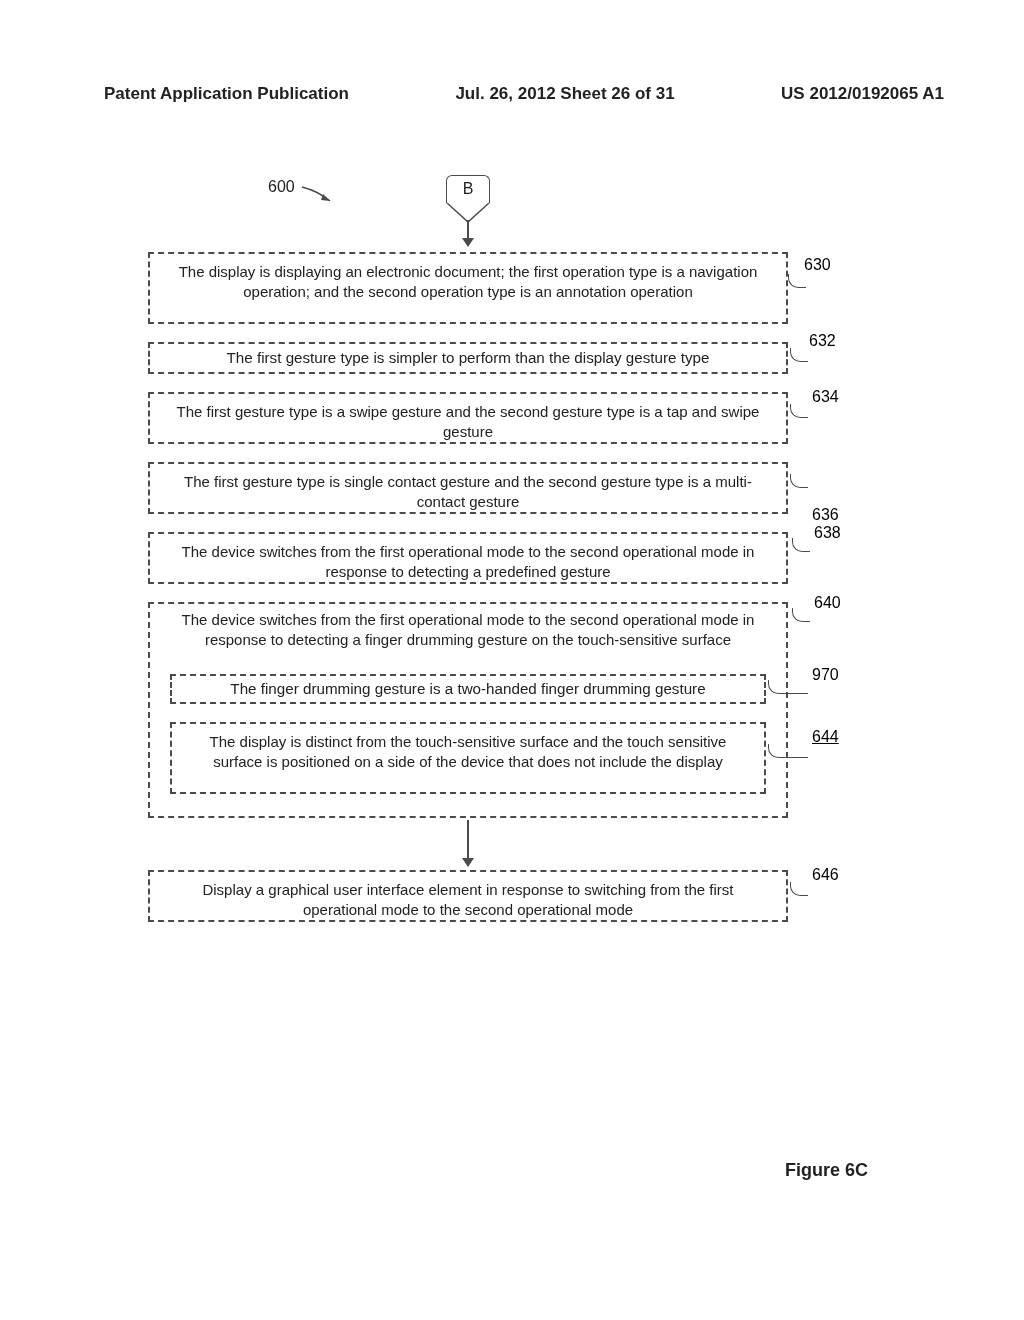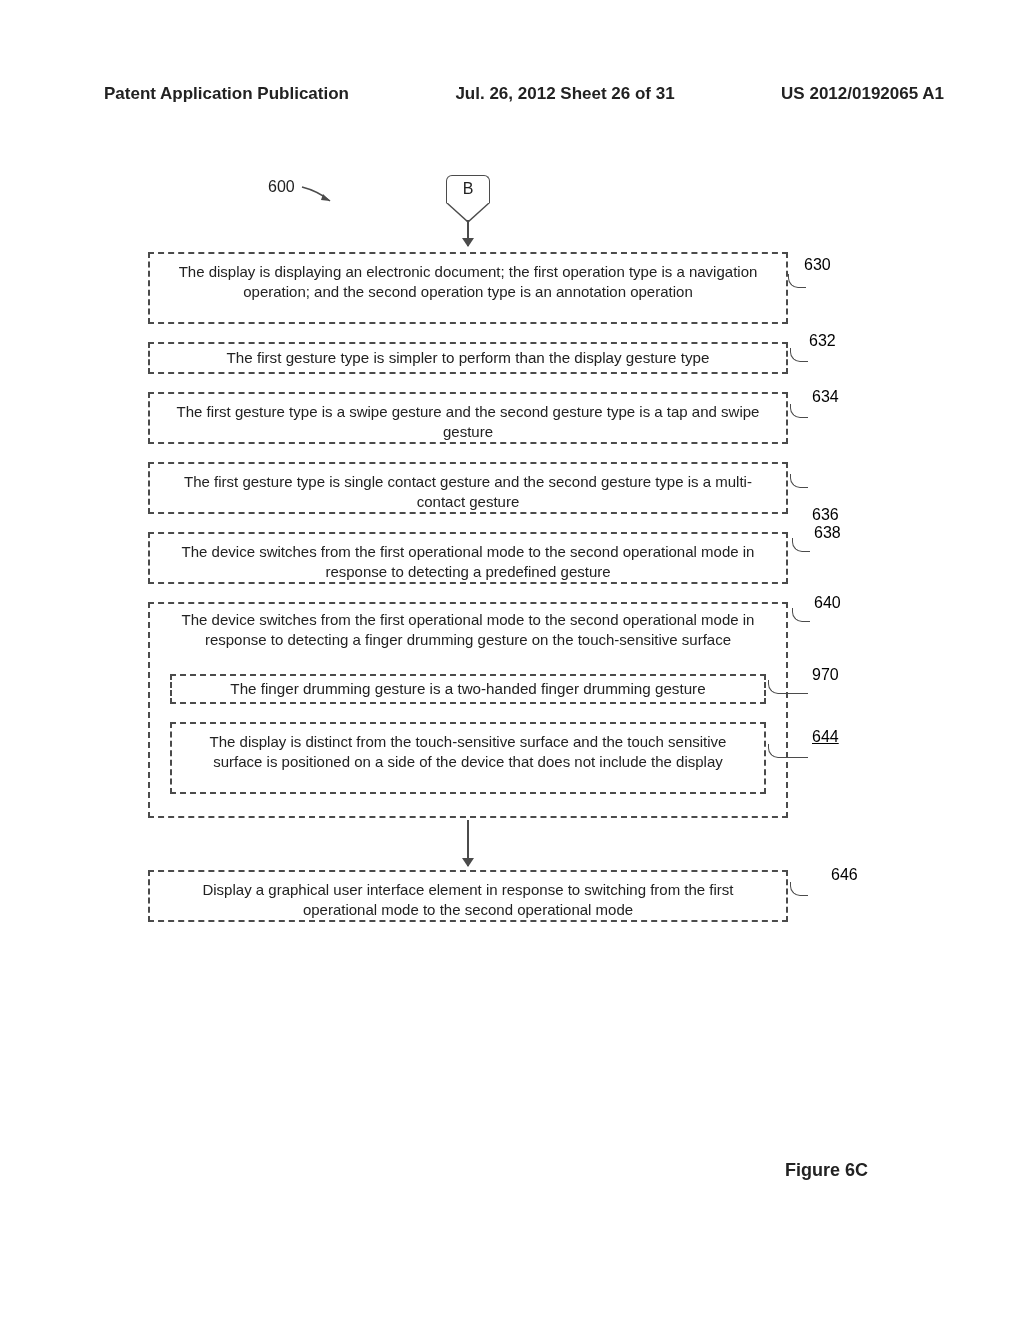--- a/index.html
+++ b/index.html
@@ -158,21 +158,21 @@
       border-bottom-left-radius: 10px;
     }
     .r630 { top: 86px;  left: 656px; }
     .r632 { top: 162px; left: 629px; margin-left: 32px; }
     .r634 { top: 218px; left: 664px; }
     .r636 { top: 288px; left: 664px; margin-top: 48px; }
     .r638 { top: 354px; left: 666px; }
     .r640 { top: 424px; left: 666px; }
     .r642 { top: 496px; left: 664px; }
     .r644 { top: 558px; left: 664px; text-decoration: underline; }
-    .r646 { top: 696px; left: 664px; margin-left: 19px; }
+    .r646 { top: 696px; left: 664px; }
 
     .rl630 { top: 104px; left: 640px; }
     .rl632 { top: 178px; left: 642px; }
     .rl634 { top: 234px; left: 642px; }
     .rl636 { top: 304px; left: 642px; }
     .rl638 { top: 368px; left: 644px; }
     .rl640 { top: 438px; left: 644px; }
     .rl642 { top: 510px; left: 620px; width: 40px !important; }
     .rl644 { top: 574px; left: 620px; width: 40px !important; }
     .rl646 { top: 712px; left: 642px; }

